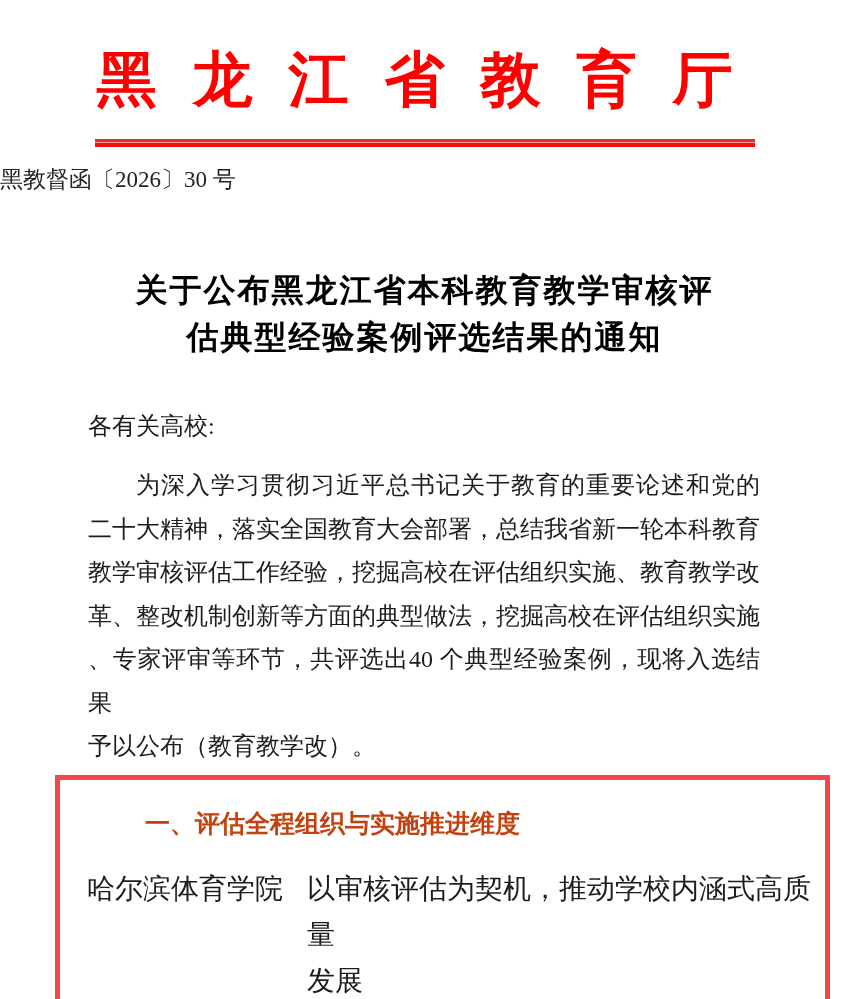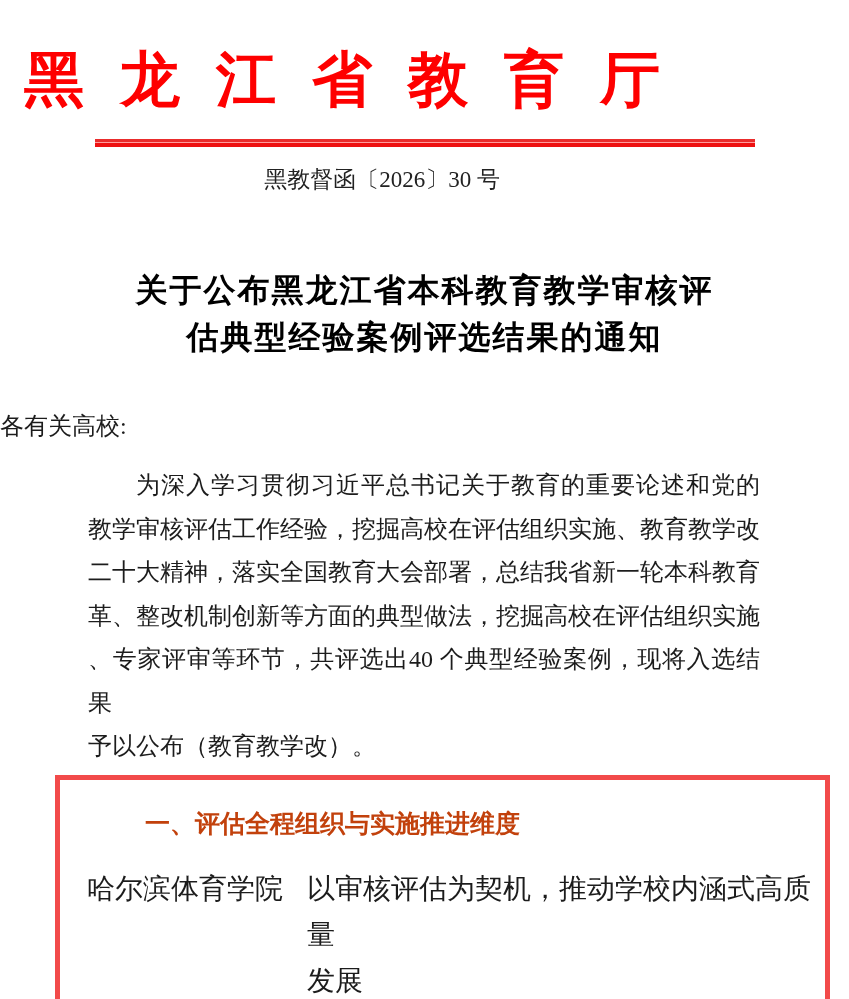--- a/index.html
+++ b/index.html
@@ -7,59 +7,61 @@
   .page {
     position: relative;
     width: 849px;
     height: 999px;
     background: #ffffff;
     overflow: hidden;
     color: #1c1c1c;
   }
   .letterhead {
     margin-top: 46px;
+    text-align: center;
     font-family: "Liberation Serif", "DejaVu Serif", serif;
     font-weight: bold;
     font-size: 60px;
     line-height: 68px;
     color: #fe0000;
     letter-spacing: 36px;
-    padding-left: 24px; 
+    padding-left: 16px; 
     white-space: nowrap;
   }
   .red-line {
     width: 660px;
     height: 8px;
     margin: 25px auto 0 auto;
     background: linear-gradient(to bottom,
       #ea2c2c 0px, #ea2c2c 3px,
       #ff9d9d 3px, #ff9d9d 4.5px,
       #ee1111 4.5px, #ee1111 8px);
   }
   .doc-number {
     margin-top: 18px;
-    text-align: center;
+    text-align: left;
     padding-right: 85px;
     font-family: "Liberation Serif", "DejaVu Serif", serif;
     font-size: 23px;
     line-height: 30px;
     color: #222222;
   }
   .doc-title {
     margin-top: 72px;
     text-align: center;
     font-family: "Liberation Sans", "DejaVu Sans", sans-serif;
     font-weight: bold;
     font-size: 32px;
     line-height: 47px;
     color: #000000;
     letter-spacing: 2px;
   }
   .salutation {
     margin-top: 50px;
+    margin-left: 88px;
     font-family: "Liberation Serif", "DejaVu Serif", serif;
     font-size: 24px;
     line-height: 30px;
   }
   .body-text {
     margin-top: 23px;
     margin-left: 88px;
     width: 672px;
     font-family: "Liberation Serif", "DejaVu Serif", serif;
     font-size: 24px;
@@ -115,22 +117,22 @@
 
   <div class="doc-title">
     <div>关于公布黑龙江省本科教育教学审核评</div>
     <div>估典型经验案例评选结果的通知</div>
   </div>
 
   <div class="salutation">各有关高校:</div>
 
   <div class="body-text">
     <div class="line first">为深入学习贯彻习近平总书记关于教育的重要论述和党的</div>
+    <div class="line">二十大精神，落实全国教育大会部署，总结我省新一轮本科教育</div>
     <div class="line">教学审核评估工作经验，挖掘高校在评估组织实施、教育教学改</div>
-    <div class="line">二十大精神，落实全国教育大会部署，总结我省新一轮本科教育</div>
     <div class="line">革、整改机制创新等方面的典型做法，挖掘高校在评估组织实施</div>
     <div class="line">、专家评审等环节，共评选出40 个典型经验案例，现将入选结果</div>
     <div class="line last">予以公布（教育教学改）。</div>
   </div>
 
   <div class="highlight-box">
     <div class="section-heading">一、评估全程组织与实施推进维度</div>
     <div class="case-row">
       <div class="case-school">哈尔滨体育学院</div>
       <div class="case-desc">

